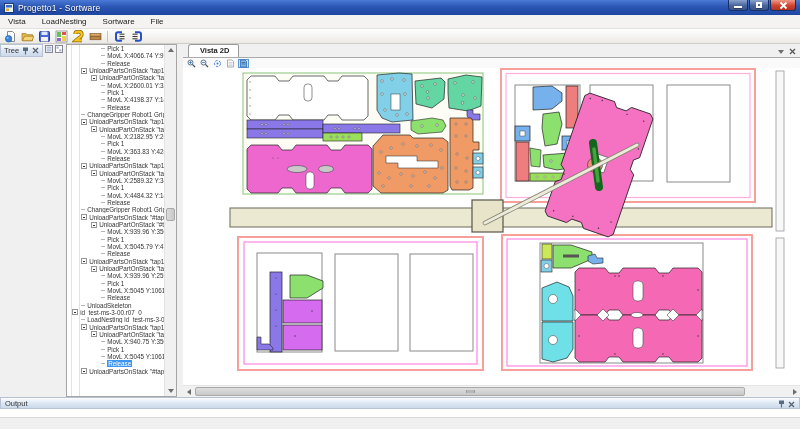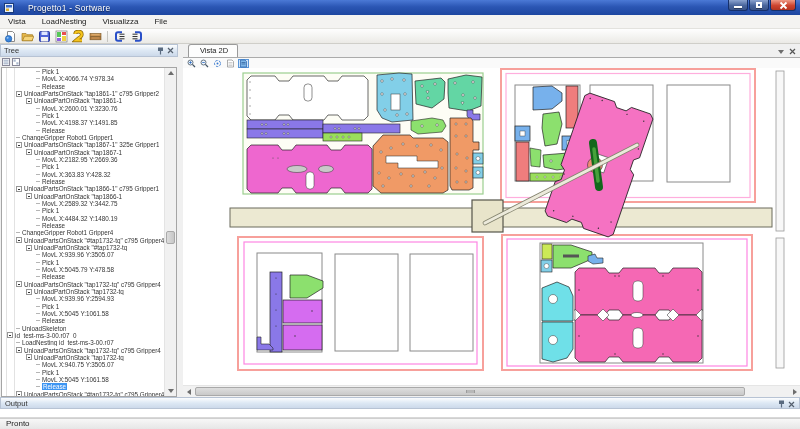--- a/index.html
+++ b/index.html
@@ -2,39 +2,39 @@
 <html><head>
 <meta charset="utf-8">
 <style>
   *{box-sizing:border-box;margin:0;padding:0}
   html,body{width:800px;height:429px;overflow:hidden;font-family:"Liberation Sans",sans-serif;background:#fff}
   .window{position:relative;width:800px;height:429px;background:#f0f0f0}
 
   
   .titlebar{height:15px;background:linear-gradient(#4b79d6,#2b56b4 45%,#1d46a0);display:flex;align-items:center;padding:0 4px;position:relative}
   .app-ic{width:10px;height:10px;flex:none}
-  .title{color:#fff;font-size:8.5px;margin-left:14px;text-shadow:0 1px 1px rgba(0,0,0,.55);letter-spacing:.2px}
+  .title{color:#fff;font-size:8.5px;margin-left:4px;text-shadow:0 1px 1px rgba(0,0,0,.55);letter-spacing:.2px}
   .winbtns{position:absolute;right:4px;top:0;display:flex;gap:1px}
   .wbtn{width:20px;height:11px;border:1px solid #16306b;border-top:none;border-radius:0 0 3px 3px;background:linear-gradient(#8ba3cf,#49659c 55%,#3b5488);position:relative}
   .wbtn.close{width:26px;background:linear-gradient(#ee9a86,#ce4530 55%,#b23320)}
   .wbtn i{position:absolute;background:#fff;box-shadow:0 1px 0 rgba(0,0,0,.35)}
   .wbtn.min i{left:5px;right:5px;bottom:2px;height:2px}
   .wbtn.max i{left:6px;right:6px;top:2px;bottom:2px;background:transparent;border:2px solid #fff}
   .wbtn.close svg{position:absolute;left:8px;top:1px}
 
   
   .menubar{height:14px;background:#f4f3f1;display:flex;align-items:stretch;border-bottom:1px solid #e3e2de}
   .menu-item{font-size:8px;color:#222;padding:0 8px;line-height:13px;cursor:default}
   .toolbar{height:15px;background:linear-gradient(#fefefe,#ebeae6);border-bottom:1px solid #cfcec9;display:flex;align-items:center;padding-left:3px;gap:3px}
   .tbtn{width:14px;height:13px;display:flex;align-items:center;justify-content:center}
   .tsep{width:1px;height:11px;background:#c6c5c0;margin:0 2px}
 
   
   .main{display:flex;height:353px;background:#f0f0f0}
-  .tree-panel{width:178px;flex:none;display:flex;flex-direction:column}
+  .tree-panel{width:178px;flex:none;display:flex;}
   .panel-header{height:13px;background:linear-gradient(#fcfdfe,#dde8f4 50%,#ccd9ea);border:1px solid #b7c3d4;display:flex;align-items:center;padding:0 3px;flex:none}
   .panel-header .cap{font-size:7.5px;color:#333;flex:1}
   .hic{flex:none;margin-left:3px}
   .tree-toolbar{height:10px;flex:none;display:flex;align-items:center;gap:2px;padding:0 2px;background:#f0f0f0}
   .tree-body{flex:1;background:#fff;border:1px solid #a5a5a5;margin:0 1px;position:relative;overflow:hidden}
   .guide{position:absolute;top:0;bottom:0;width:1px;background:#e2e2e2}
   .trows{position:absolute;left:0;top:0;right:12px;bottom:0;overflow:hidden}
   .trow{height:7.33px;display:flex;align-items:center;white-space:nowrap;font-size:6.3px;color:#333}
   .exp{width:6px;height:6px;border:1px solid #969696;background:#fff;margin-right:2px;flex:none;position:relative}
   .exp::after{content:"";position:absolute;left:1px;right:1px;top:2px;height:1px;background:#333}
@@ -47,21 +47,21 @@
   .tri.up{border-width:0 3px 4px 3px;border-color:transparent transparent #6d6d6d transparent}
   .tri.down{border-width:4px 3px 0 3px;border-color:#6d6d6d transparent transparent transparent}
   .tri.left{border-width:3px 4px 3px 0;border-color:transparent #6d6d6d transparent transparent}
   .tri.right{border-width:3px 0 3px 4px;border-color:transparent transparent transparent #6d6d6d}
   .vthumb{position:absolute;left:1px;right:1px;top:163px;height:13px;background:linear-gradient(90deg,#dcdcdc,#c7c7c7);border:1px solid #a9a9a9;border-radius:2px}
   .splitter{width:5px;flex:none;background:#f0f0f0;cursor:col-resize}
 
   
   .view-panel{flex:1;display:flex;flex-direction:column;min-width:0}
   .tabstrip{height:14px;flex:none;background:#f0f0f0;border-bottom:1px solid #ababab;display:flex;align-items:flex-end;padding-left:5px;position:relative}
-  .tab{height:13px;background:#fdfdfd;border:1px solid #9a9a9a;border-bottom:none;border-radius:3px 2px 0 0;padding:0 9px 0 11px;font-size:7.5px;font-weight:normal;color:#222;line-height:12px}
+  .tab{height:13px;background:#fdfdfd;border:1px solid #9a9a9a;border-bottom:none;border-radius:3px 2px 0 0;padding:0 9px 0 11px;font-size:7.5px;font-weight:bold;color:#222;line-height:12px}
   .tab-ctl{position:absolute;right:4px;top:4px;display:flex;gap:5px;align-items:center}
   .view-toolbar{height:10px;flex:none;background:#fafafa;display:flex;align-items:center;gap:2px;padding:0 3px}
   .vbtn{width:11px;height:9px;display:flex;align-items:center;justify-content:center;border:1px solid transparent}
   .vbtn.active{background:#cfe4fa;border-color:#5a96d8}
   .canvas{flex:1;background:#fff;position:relative;overflow:hidden}
   .canvas svg{position:absolute;left:0;top:0}
   .hscroll{height:12px;flex:none;background:#f1f1f1;border-top:1px solid #e5e5e5;position:relative}
   .hs-btn{position:absolute;top:0;bottom:0;width:11px;display:flex;align-items:center;justify-content:center}
   .hthumb{position:absolute;top:1px;bottom:1px;left:12px;width:550px;background:linear-gradient(#dedede,#c9c9c9);border:1px solid #a9a9a9;border-radius:2px}
   .hthumb::after{content:"";position:absolute;left:50%;top:2px;bottom:2px;width:7px;margin-left:-4px;border-left:1px solid #9c9c9c;border-right:1px solid #9c9c9c;background:#b8b8b8}
@@ -95,21 +95,21 @@
         <svg width="9" height="9" viewBox="0 0 9 9">
             <path d="M1.5 1.5 L7.5 7.5 M7.5 1.5 L1.5 7.5" stroke="#fff" stroke-width="1.8"></path>
           </svg>
       </div>
     </div>
   </div>
 
   <div class="menubar" id="menubar">
       <div class="menu-item">Vista</div>
       <div class="menu-item">LoadNesting</div>
-      <div class="menu-item">Visualizza</div>
+      <div class="menu-item">Sortware</div>
       <div class="menu-item">File</div>
     </div>
 
   <div class="toolbar">
     <div class="tbtn">
         <svg width="13" height="13" viewBox="0 0 13 13">
           <path d="M3.5 1.5 h5 l2 2 v8 h-7 z" fill="#fff" stroke="#8a8a8a"></path>
           <circle cx="4.6" cy="8.8" r="3.2" fill="#3a85dd" stroke="#1c5ca8" stroke-width=".7"></circle>
           <circle cx="3.6" cy="7.8" r="1" fill="#9cc6f0"></circle>
         </svg>
@@ -705,16 +705,13 @@
     <svg class="hic" width="7" height="8" viewBox="0 0 7 8">
         <rect x="1" y="0.5" width="5" height="3.5" fill="#5a6b80"></rect>
         <path d="M3.5 4 v3.5" stroke="#5a6b80" stroke-width="1.2"></path>
       </svg>
     <svg class="hic" width="7" height="7" viewBox="0 0 7 7">
         <path d="M1 1 L6 6 M6 1 L1 6" stroke="#55606e" stroke-width="1.2"></path>
       </svg>
   </div>
   <div class="output-body"></div>
 
-  <div class="statusbar">
-    <span>Pronto</span>
-  </div>
 </div>
 
 </body></html>

